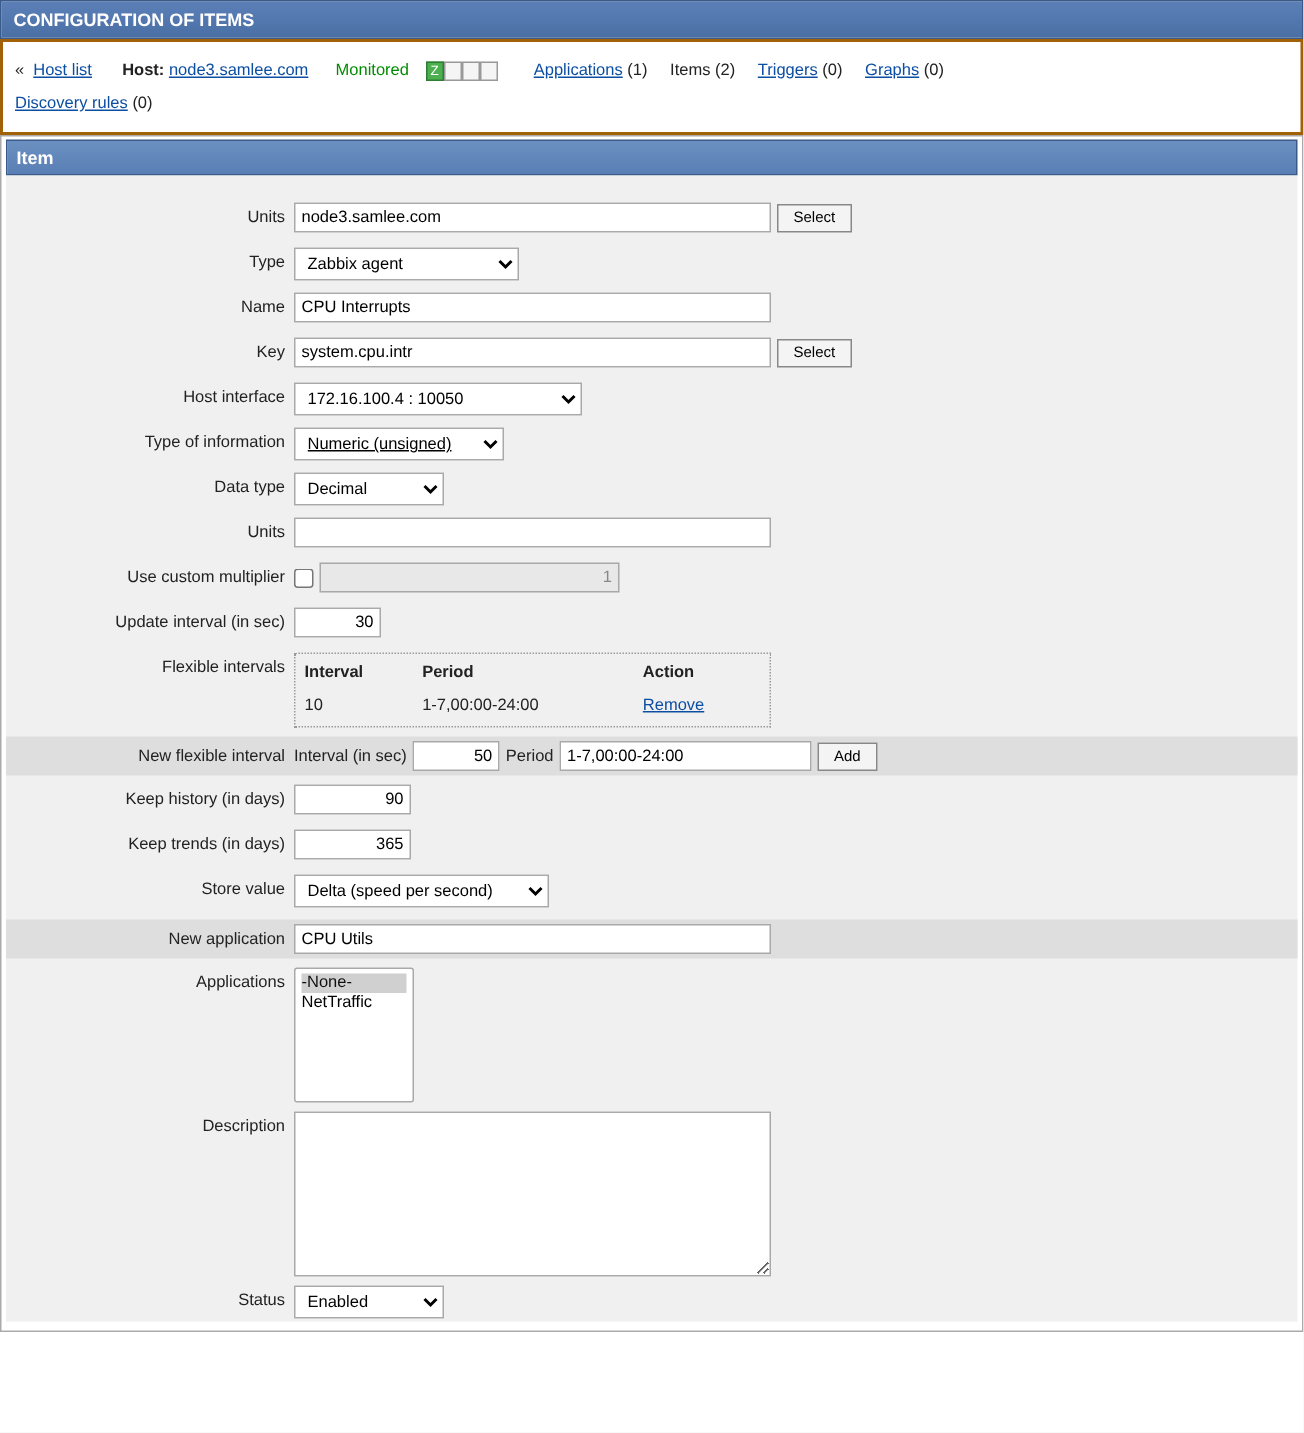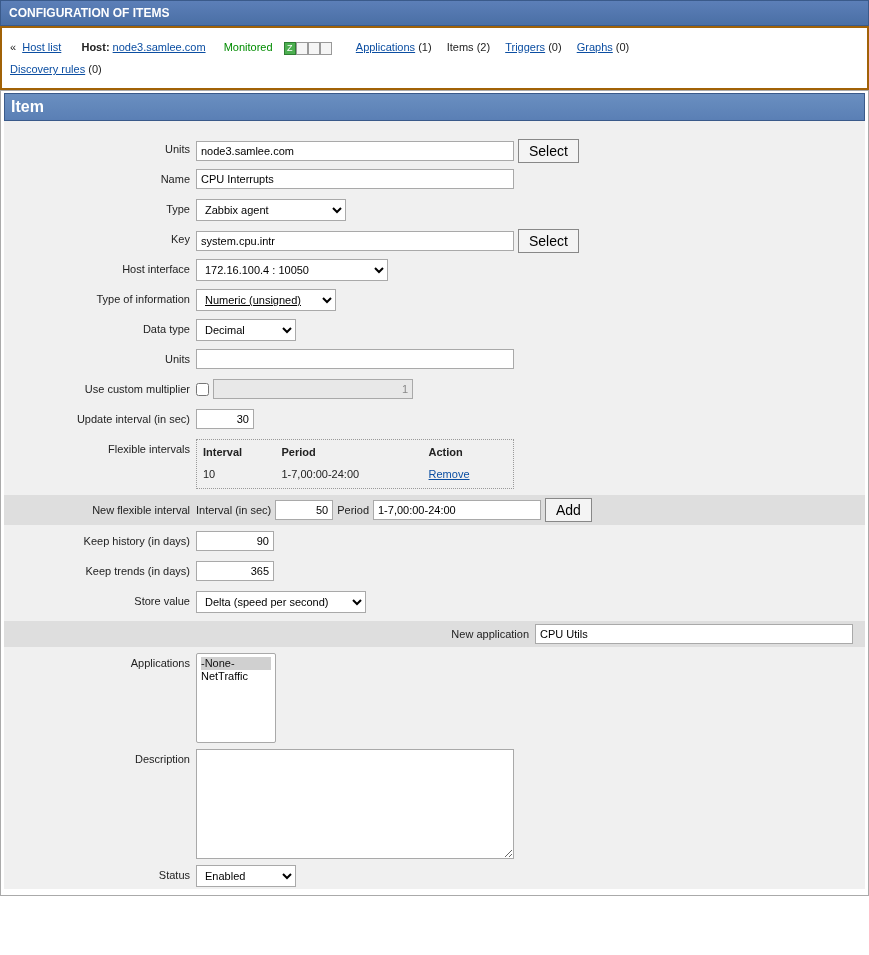--- a/index.html
+++ b/index.html
@@ -1,18 +1,18 @@
 <!DOCTYPE html>
 <html><head>
 <meta charset="utf-8">
 <style>
 * { box-sizing: border-box; margin: 0; padding: 0; }
 body { font-family: Verdana, Arial, sans-serif; font-size: 11px; background: #fff; color: #222; width: 869px; }
 .header-bar { background: linear-gradient(#5c7fb8, #4a6fa5); color: #fff; font-weight: bold; font-size: 12px; padding: 5px 8px; border: 1px solid #3a5a8a; }
-.panel-bar { background: linear-gradient(#6a8fc0, #5a7fb5); color: #fff; font-weight: bold; font-size: 16px; padding: 4px 6px; border: 1px solid #3a5a8a; margin-top: 2px; }
+.panel-bar { background: linear-gradient(#6a8fc0, #5a7fb5); color: #fff; font-weight: bold; font-size: 12px; padding: 4px 6px; border: 1px solid #3a5a8a; margin-top: 2px; }
 .nav-row { border: 2px solid #a16207; padding: 8px 8px; background: #fff; line-height: 22px; }
 .nav-row a, a { color: #0b4ea2; text-decoration: underline; }
 .nav-row .host-label { font-weight: bold; margin-left: 6px; }
 .nav-row .sep { display: inline-block; width: 8px; }
 .monitored { color: #008c00; margin: 0 4px; text-decoration: none; }
 .status-boxes { display: inline-flex; gap: 0; margin: 0 4px; vertical-align: middle; }
 .status-boxes span { width: 12px; height: 13px; border: 1px solid #999; display: inline-block; font-size: 9px; text-align: center; line-height: 11px; background: #f5f5f5; color: #888; }
 .status-boxes span.on { background: #4caf50; color: #fff; border-color: #2e7d32; }
 .content-wrap { border: 1px solid #aaa; background: #fff; padding: 0 3px; }
 .form-body { background: #f0f0f0; padding: 18px 0 0 0; }
@@ -27,21 +27,21 @@
 input[type=text].w170 { width: 168px; }
 input[type=text].disabled { background: #e8e8e8; color: #888; text-align: right; width: 200px; }
 select { height: 22px; }
 select.w150 { width: 150px; }
 select.w190 { width: 192px; }
 select.w140 { width: 140px; text-decoration: underline; }
 select.w250 { width: 250px; }
 select.w100 { width: 100px; }
 select.multi { width: 80px; height: 90px; }
 textarea { width: 318px; height: 110px; resize: both; }
-.btn { background: #f4f4f4; border: 1px solid #888; padding: 3px 10px; font-family: inherit; font-size: 14px; cursor: pointer; }
+.btn { background: #f4f4f4; border: 1px solid #888; padding: 3px 10px; font-family: inherit; font-size: 10px; cursor: pointer; }
 .flex-table { border: 1px dotted #999; width: 318px; }
 .flex-table .fh { display: flex; font-weight: bold; padding: 6px; }
 .flex-table .fr { display: flex; padding: 4px 6px 8px 6px; }
 .flex-table .c1 { width: 80px; }
 .flex-table .c2 { width: 150px; }
 .flex-table .c3 { width: 80px; }
 .double-arrow { margin-right: 3px; }
 .nav-item { margin: 0 6px; }
 .count { text-decoration: none; }
 </style>
@@ -84,30 +84,30 @@
 
   <div class="row">
     <div class="lbl">Units</div>
     <div class="ctrl">
       <input type="text" class="w320" value="node3.samlee.com" style="">
       <button class="btn">Select</button>
     </div>
   </div>
 
   <div class="row">
+    <div class="lbl">Type</div>
+    <div class="ctrl">
+      <select class="w150"><option>Zabbix agent</option></select>
+    </div>
+  </div>
+
+  <div class="row">
     <div class="lbl">Name</div>
     <div class="ctrl">
       <input type="text" class="w320" value="CPU Interrupts" style="">
-    </div>
-  </div>
-
-  <div class="row">
-    <div class="lbl">Type</div>
-    <div class="ctrl">
-      <select class="w150"><option>Zabbix agent</option></select>
     </div>
   </div>
 
   <div class="row">
     <div class="lbl">Key</div>
     <div class="ctrl">
       <input type="text" class="w320" value="system.cpu.intr" style="">
       <button class="btn">Select</button>
     </div>
   </div>
@@ -199,21 +199,21 @@
   </div>
 
   <div class="row">
     <div class="lbl">Store value</div>
     <div class="ctrl">
       <select style="width:170px"><option>Delta (speed per second)</option></select>
     </div>
   </div>
 
 
-  <div class="row shaded" style="padding:3px 12px;justify-content:flex-end;">
+  <div class="row shaded" style="padding:3px 0;">
     <div class="lbl" style="padding-top:0">New application</div>
     <div class="ctrl">
       <input type="text" class="w320" value="CPU Utils" style="">
     </div>
   </div>
 
   <div class="row">
     <div class="lbl">Applications</div>
     <div class="ctrl">
       <select multiple="" class="multi">

